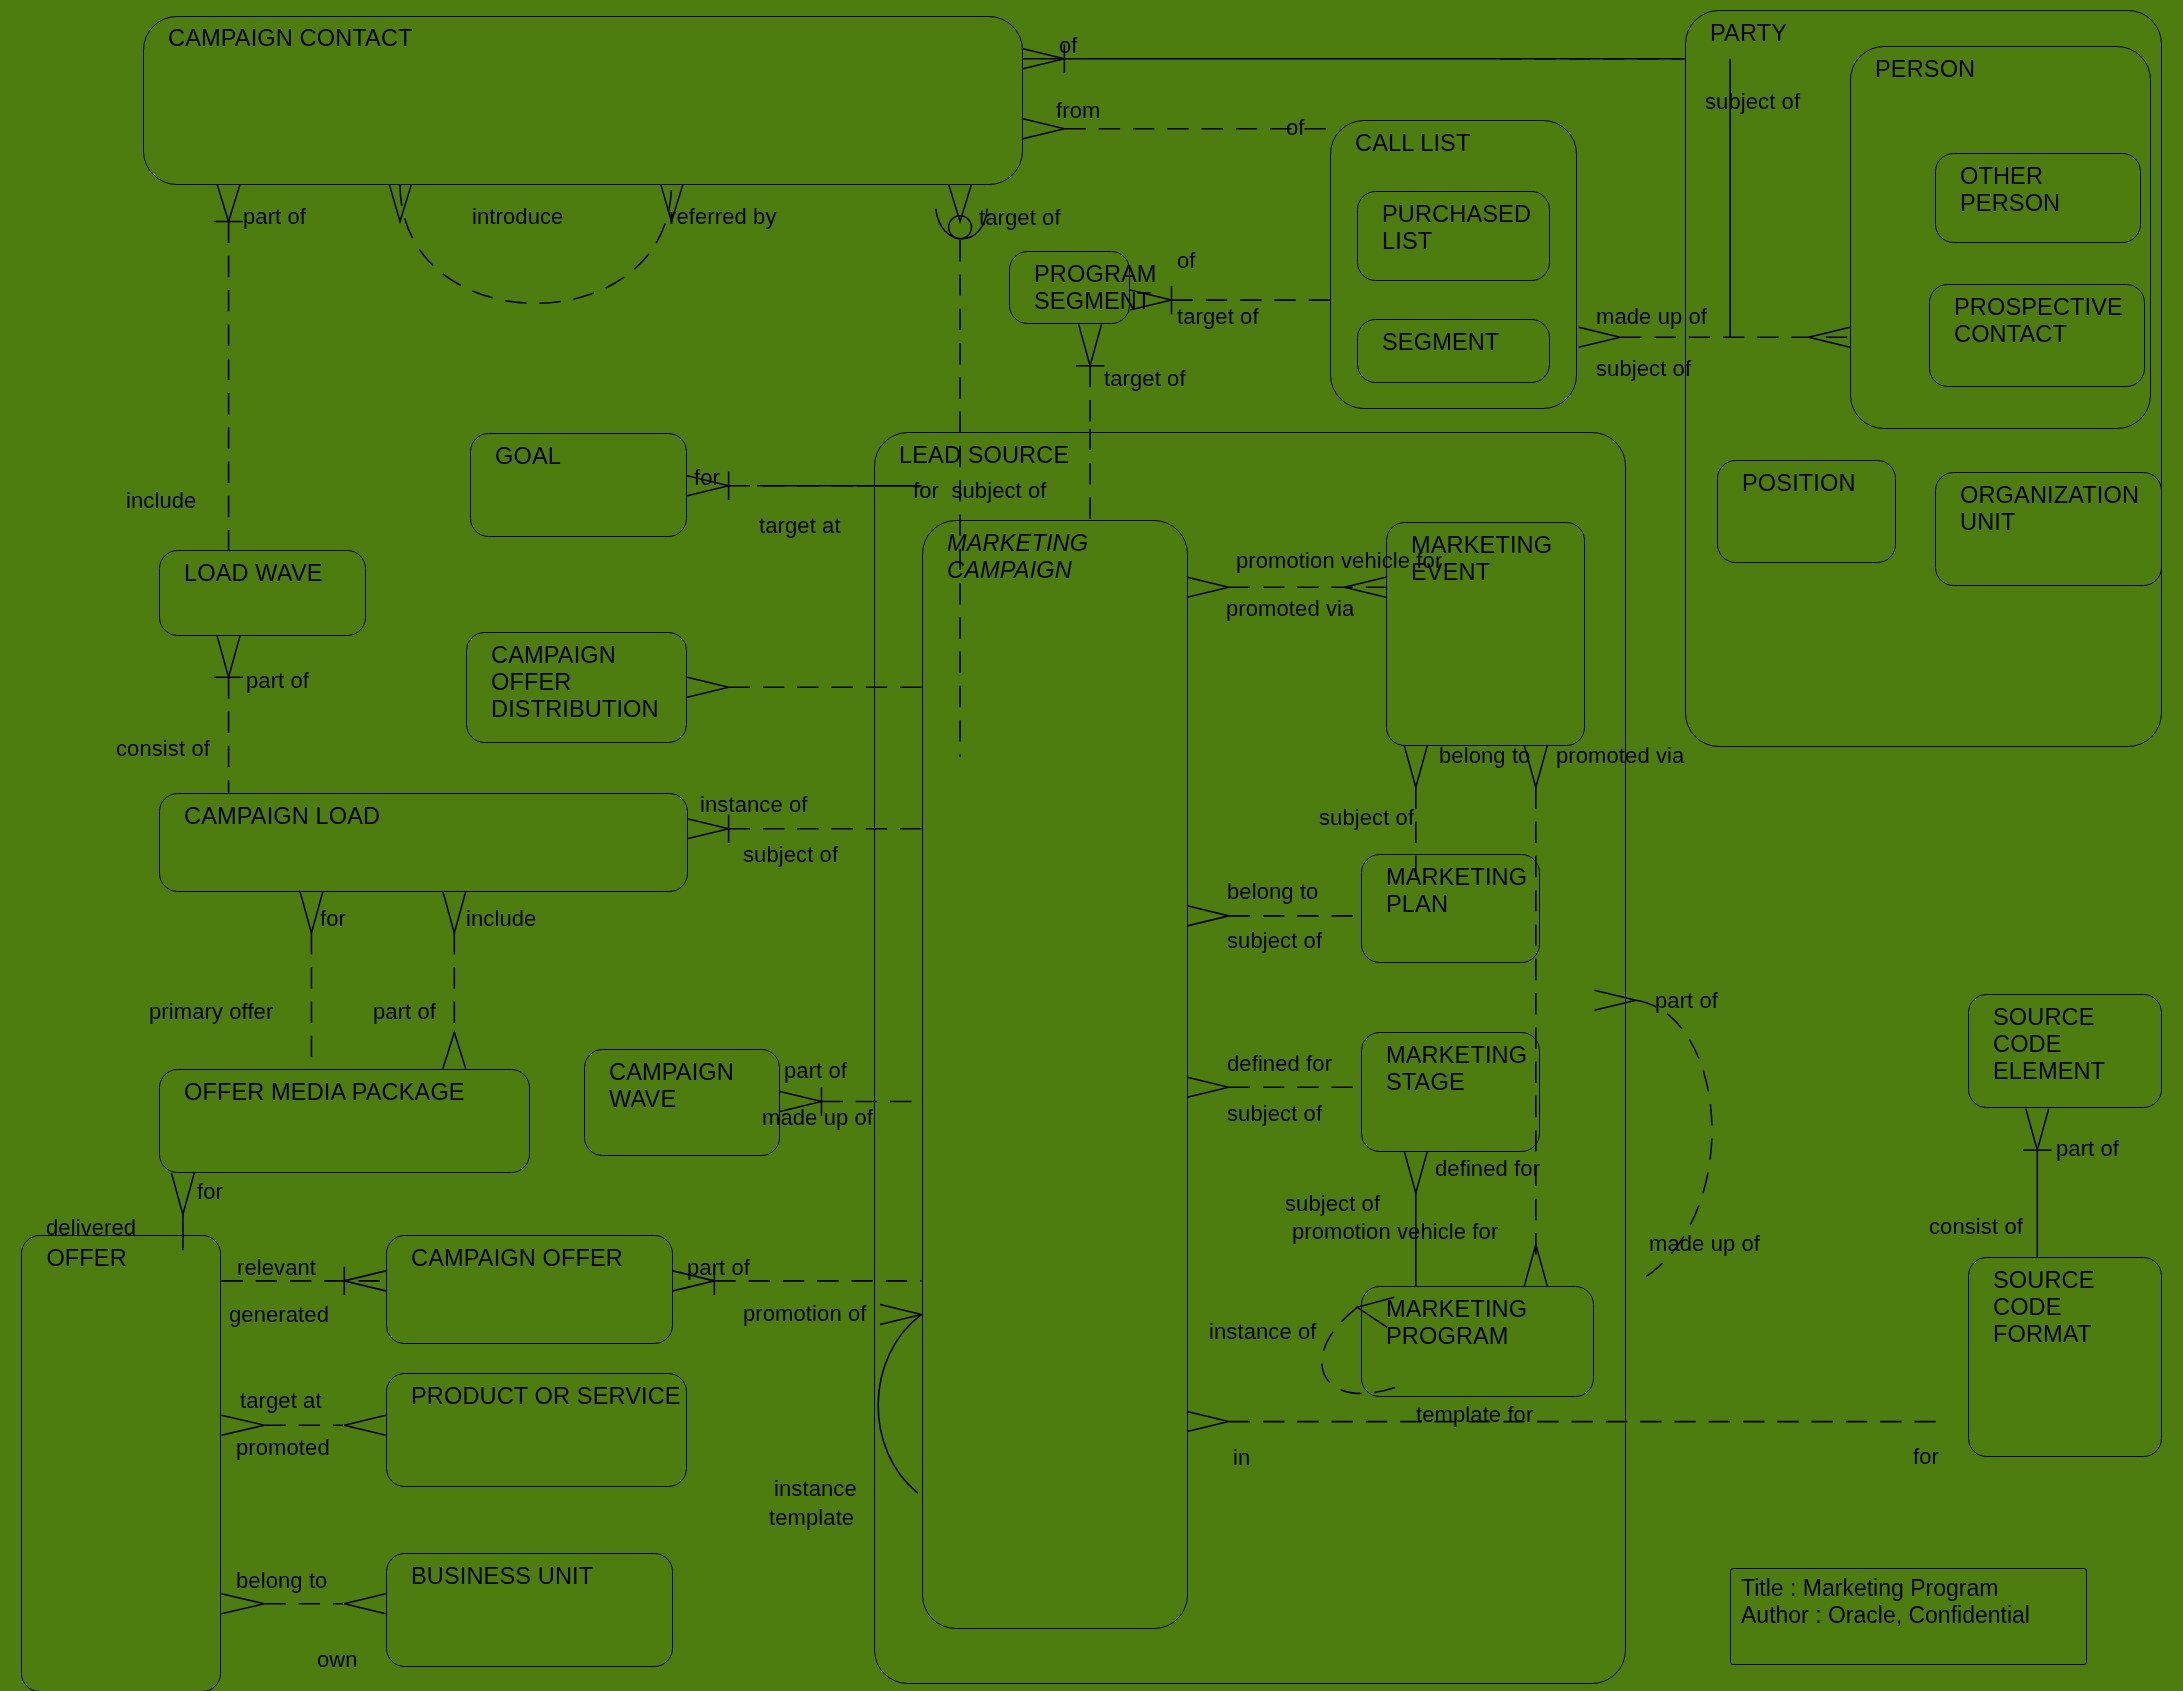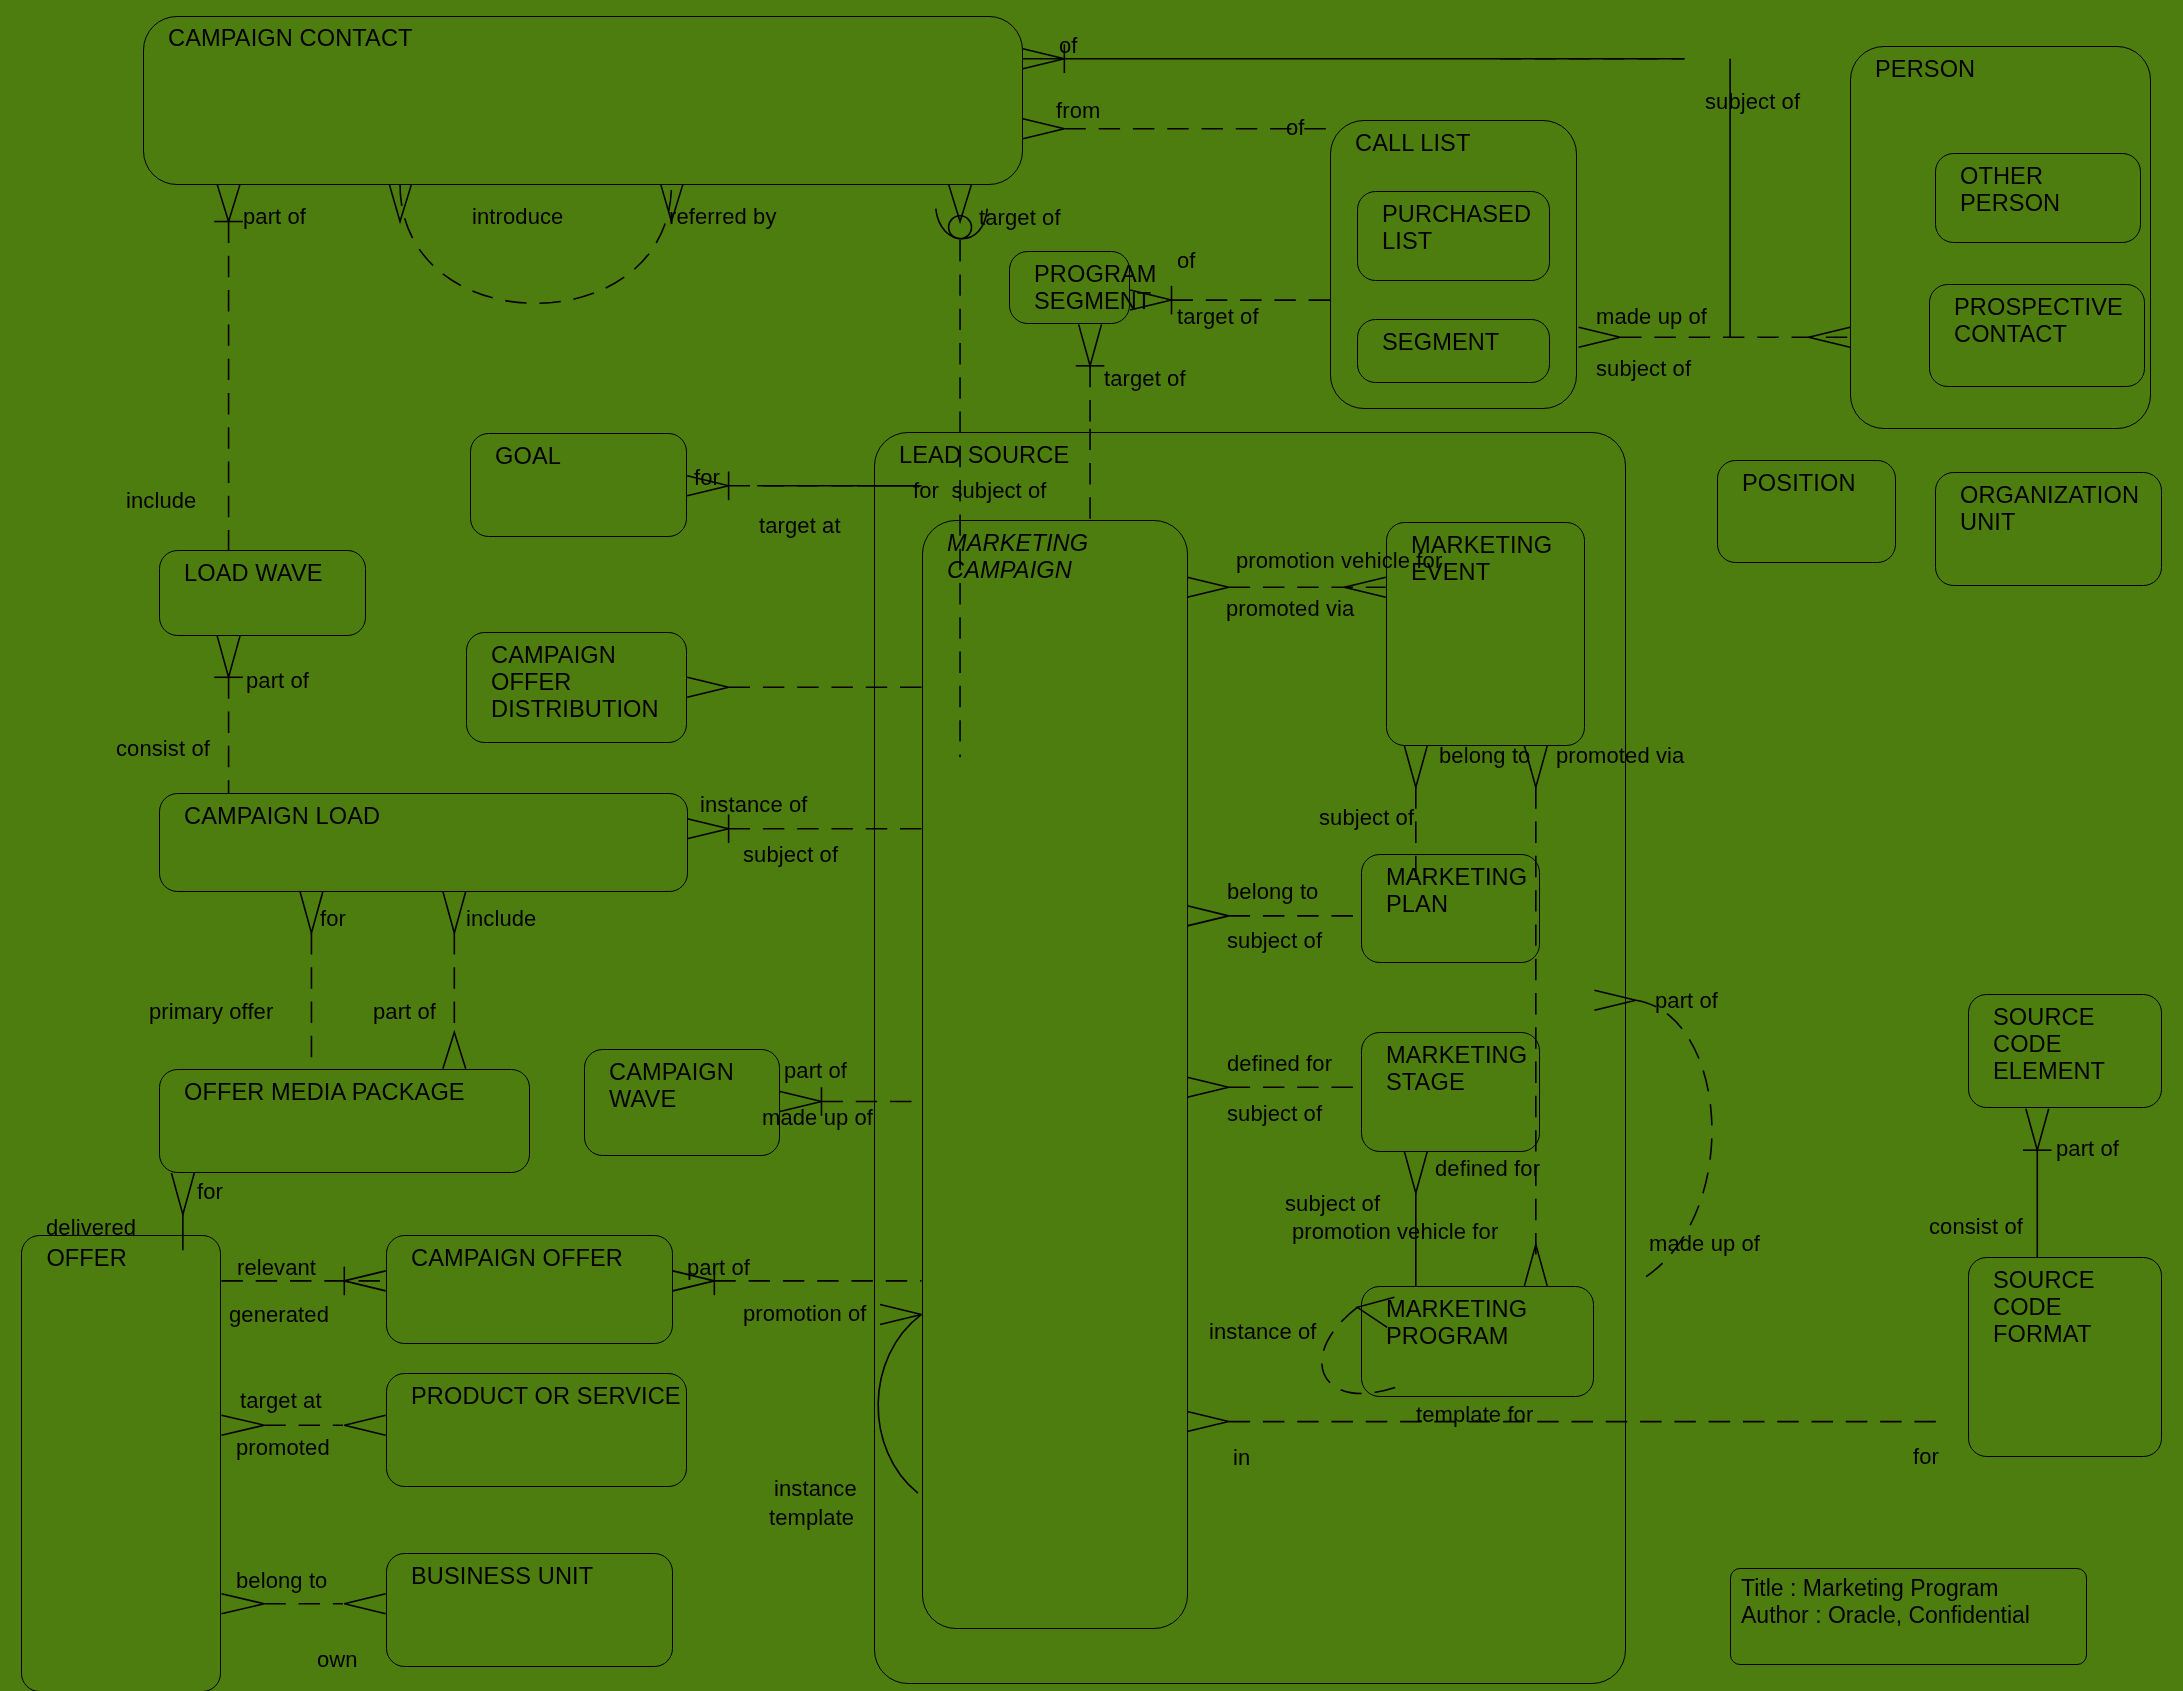--- a/index.html
+++ b/index.html
@@ -38,21 +38,21 @@
     position: absolute;
     font-size: 22px;
     line-height: 24px;
     white-space: pre;
     letter-spacing: 0.1px;
   }
   .titlebox {
     position: absolute;
     box-sizing: border-box;
     border: 1.4px solid #000;
-    border-radius: 10px;
+    border-radius: 3px;
   }
   .titlebox .tline {
     position: absolute;
     left: 10px;
     font-size: 23px;
     line-height: 27px;
     white-space: pre;
   }
   svg.wires {
     position: absolute;
@@ -211,20 +211,23 @@
 
   <div class="ent r-sm" style="left:1357px; top:191px; width:193px; height:90px;">
     <div class="lbl">PURCHASED
 LIST</div>
   </div>
 
   <div class="ent r-sm" style="left:1357px; top:319px; width:193px; height:64px;">
     <div class="lbl">SEGMENT</div>
   </div>
 
+  <div class="ent r-lg" style="left:1685px; top:10px; width:477px; height:737px;">
+    <div class="lbl">PARTY</div>
+  </div>
 
   <div class="ent r-lg" style="left:1850px; top:46px; width:301px; height:383px;">
     <div class="lbl">PERSON</div>
   </div>
 
   <div class="ent r-sm" style="left:1935px; top:153px; width:206px; height:90px;">
     <div class="lbl">OTHER
 PERSON</div>
   </div>
 

